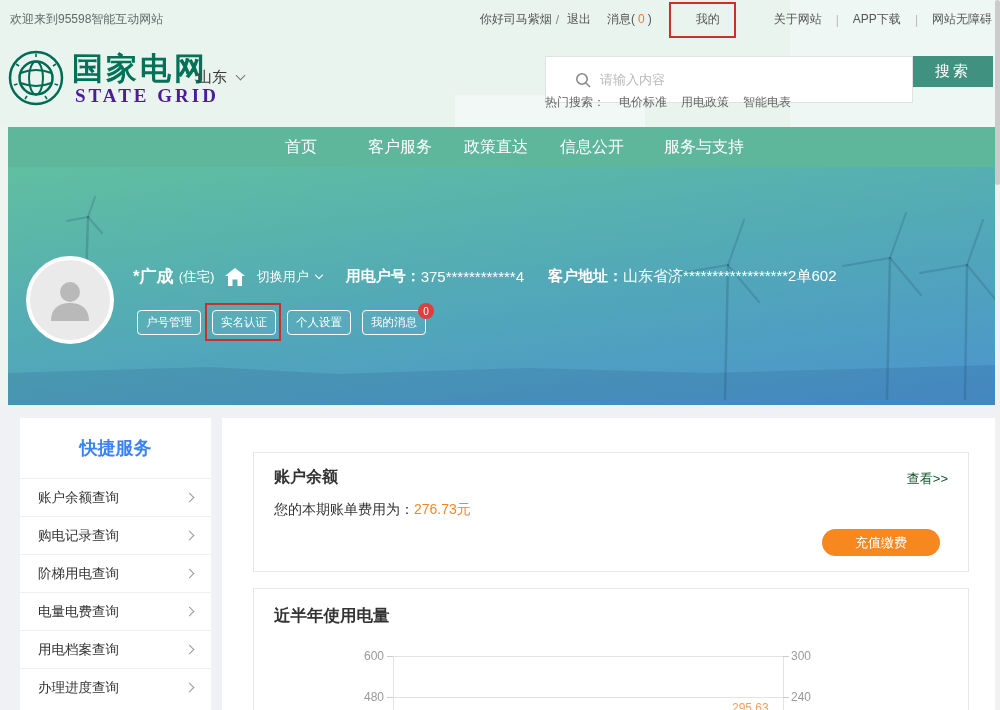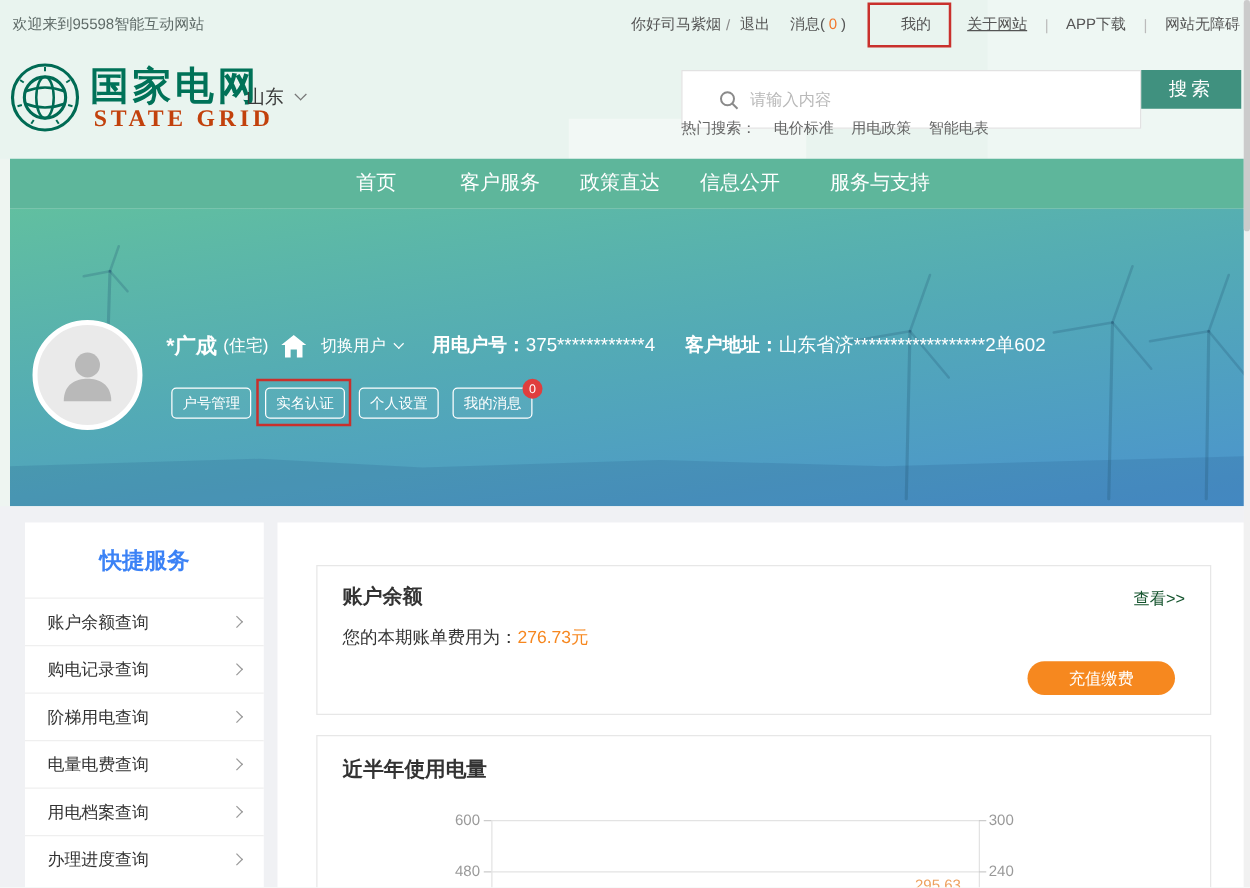--- a/index.html
+++ b/index.html
@@ -13,27 +13,27 @@
 
   .topbar-left { position:absolute; left:10px; top:11px; font-size:12px; color:#5f6b68; }
   .topbar-right { position:absolute; right:8px; top:11px; display:flex; align-items:center; font-size:12px; color:#555; }
   .topbar-right span { white-space:nowrap; }
   .tb-logout { margin-left:4px; }
   .tb-sep { margin:0 4px; color:#888; }
   .tb-msg { margin-left:16px; }
   .tb-orange { color:#f2762a; margin:0 3px; }
   .tb-my { position:relative; margin-left:44px; }
   .tb-my::before { content:""; position:absolute; top:-9px; bottom:-10px; left:-27px; right:-16px; border:2px solid #c9302c; }
-  .tb-about { margin-left:29px;text-decoration:underline; }
+  .tb-about { margin-left:54px; }
   .tb-pipe { margin:0 14px; color:#bbb; }
 
   .logo-link { position:absolute; left:8px; top:48px; width:230px; height:62px; cursor:pointer; }
   .emblem { position:absolute; left:0; top:2px; }
   .brand-cn { position:absolute; left:64px; top:0; font-size:31px; font-weight:700; color:#007258; letter-spacing:3px; }
-  .brand-en { position:absolute; left:67px; top:37px; font-family:"Liberation Serif","DejaVu Serif",serif; font-size:19px; font-weight:700; color:#c2410c; letter-spacing:3px; }
+  .brand-en { position:absolute; left:67px; top:37px; font-family:"Liberation Serif","DejaVu Serif",serif; font-size:19px; font-weight:700; color:#4c1d95; letter-spacing:3px; }
   .region { position:absolute; left:197px; top:68px; font-size:15px; color:#3a3a3a; display:flex; align-items:center; cursor:pointer; }
   .chev-down { display:inline-block; width:7px; height:7px; border-right:1.5px solid #777; border-bottom:1.5px solid #777; transform:rotate(45deg); margin-left:10px; margin-top:-4px; }
 
   .searchbox { position:absolute; left:545px; top:56px; width:368px; height:47px; background:#fff; border:1px solid #e2e2e2; display:flex; align-items:center;padding-left:20px; }
   .searchbox svg { margin-left:8px; }
   .searchbox input { flex:1; border:none; outline:none; font-size:13px; color:#333; padding-left:8px; background:transparent; font-family:inherit; }
   .searchbox input::placeholder { color:#b9b9b9; }
   .search-btn { position:absolute; left:913px; top:56px; width:80px; height:31px; background:#40917f; color:#fff; font-size:15px; letter-spacing:3px; border:none; display:flex; align-items:center; justify-content:center; cursor:pointer; }
   .hotrow { position:absolute; left:545px; top:94px; font-size:12px; color:#666; display:flex; }
   .hotrow .kw { margin-left:14px; cursor:pointer; }

